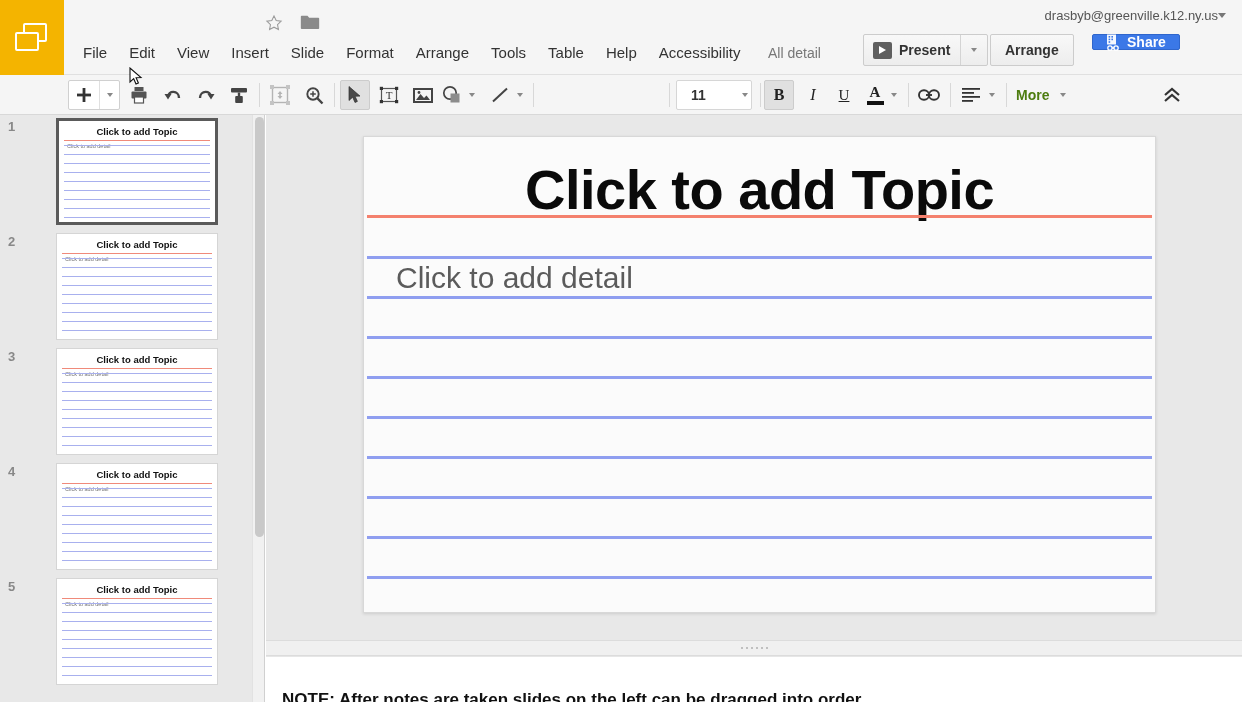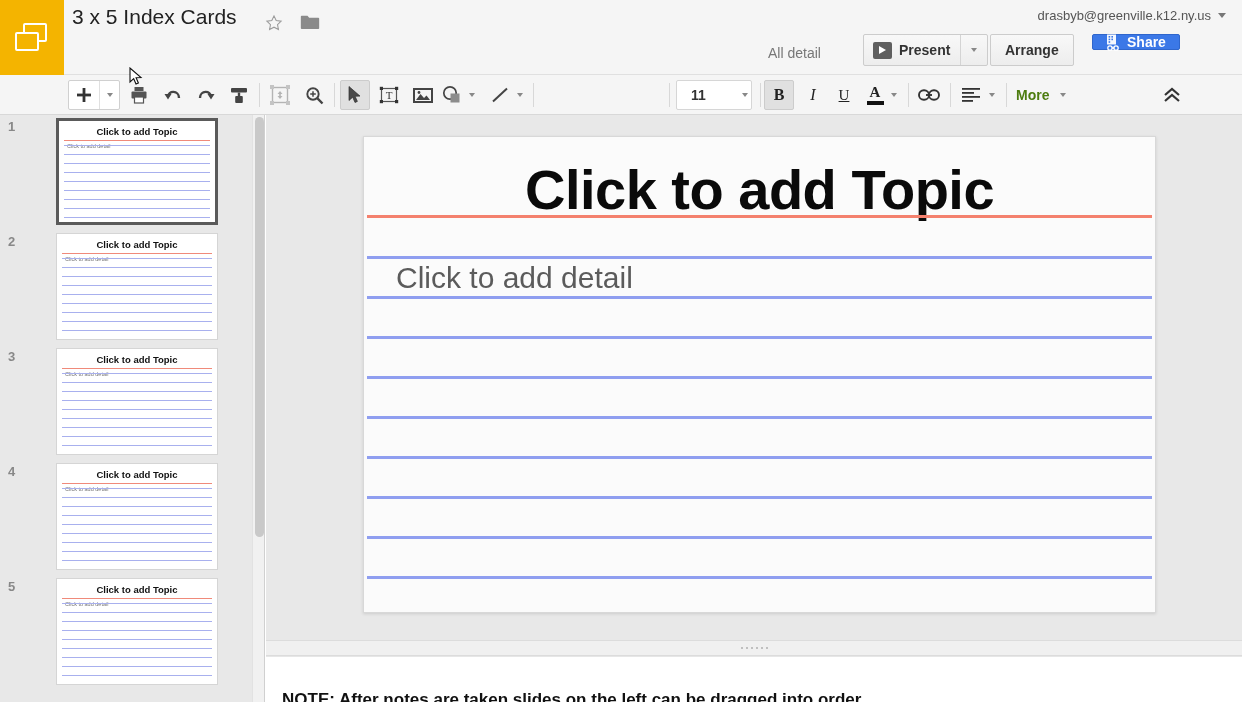--- a/index.html
+++ b/index.html
@@ -62,21 +62,21 @@
   }
 
   .save-status {
     position: absolute; left: 768px; top: 45px;
     font-size: 14px; color: #777; white-space: nowrap;
   }
 
   .account {
     position: absolute; right: 16px; top: 8px;
     font-size: 13px; color: #555;
-    display: flex; align-items: center; gap: 7px;
+    display: flex; align-items: center; 
     cursor: pointer; white-space: nowrap; margin-left: 43px;
   }
   .caret-down {
     width: 0; height: 0;
     border-left: 4px solid transparent;
     border-right: 4px solid transparent;
     border-top: 5px solid #777;
   }
 
   .present-btn {
@@ -305,30 +305,42 @@
 
 <div class="topbar">
 
   <div class="app-logo">
     <div class="logo-shape">
       <div class="r1"></div>
       <div class="r2"></div>
     </div>
   </div>
 
-  <div class="doc-title">3 x 5 Index Cards</div>
 
   <svg class="star-icon" viewBox="0 0 24 24">
     <path d="M12 2.5l2.9 6.1 6.6.9-4.8 4.6 1.2 6.6L12 17.6 6.1 20.7l1.2-6.6L2.5 9.5l6.6-.9z" fill="none" stroke="#9a9a9a" stroke-width="1.4"></path>
   </svg>
 
   <svg class="folder-icon" viewBox="0 0 24 19">
     <path d="M1 3a1 1 0 011-1h7l2 2.4h11a1 1 0 011 1V17a1 1 0 01-1 1H2a1 1 0 01-1-1z" fill="#8a8a8a"></path>
   </svg>
 
+  <div class="menubar">
+    <div class="menu-item">File</div>
+    <div class="menu-item">Edit</div>
+    <div class="menu-item">View</div>
+    <div class="menu-item">Insert</div>
+    <div class="menu-item">Slide</div>
+    <div class="menu-item">Format</div>
+    <div class="menu-item">Arrange</div>
+    <div class="menu-item">Tools</div>
+    <div class="menu-item">Table</div>
+    <div class="menu-item">Help</div>
+    <div class="menu-item">Accessibility</div>
+  </div>
 
   <div class="save-status">All detail</div>
 
   <div class="account">
     <span>drasbyb@greenville.k12.ny.us</span>
     <span class="caret-down"></span>
   </div>
 
   <div class="present-btn">
     <div class="present-main">

